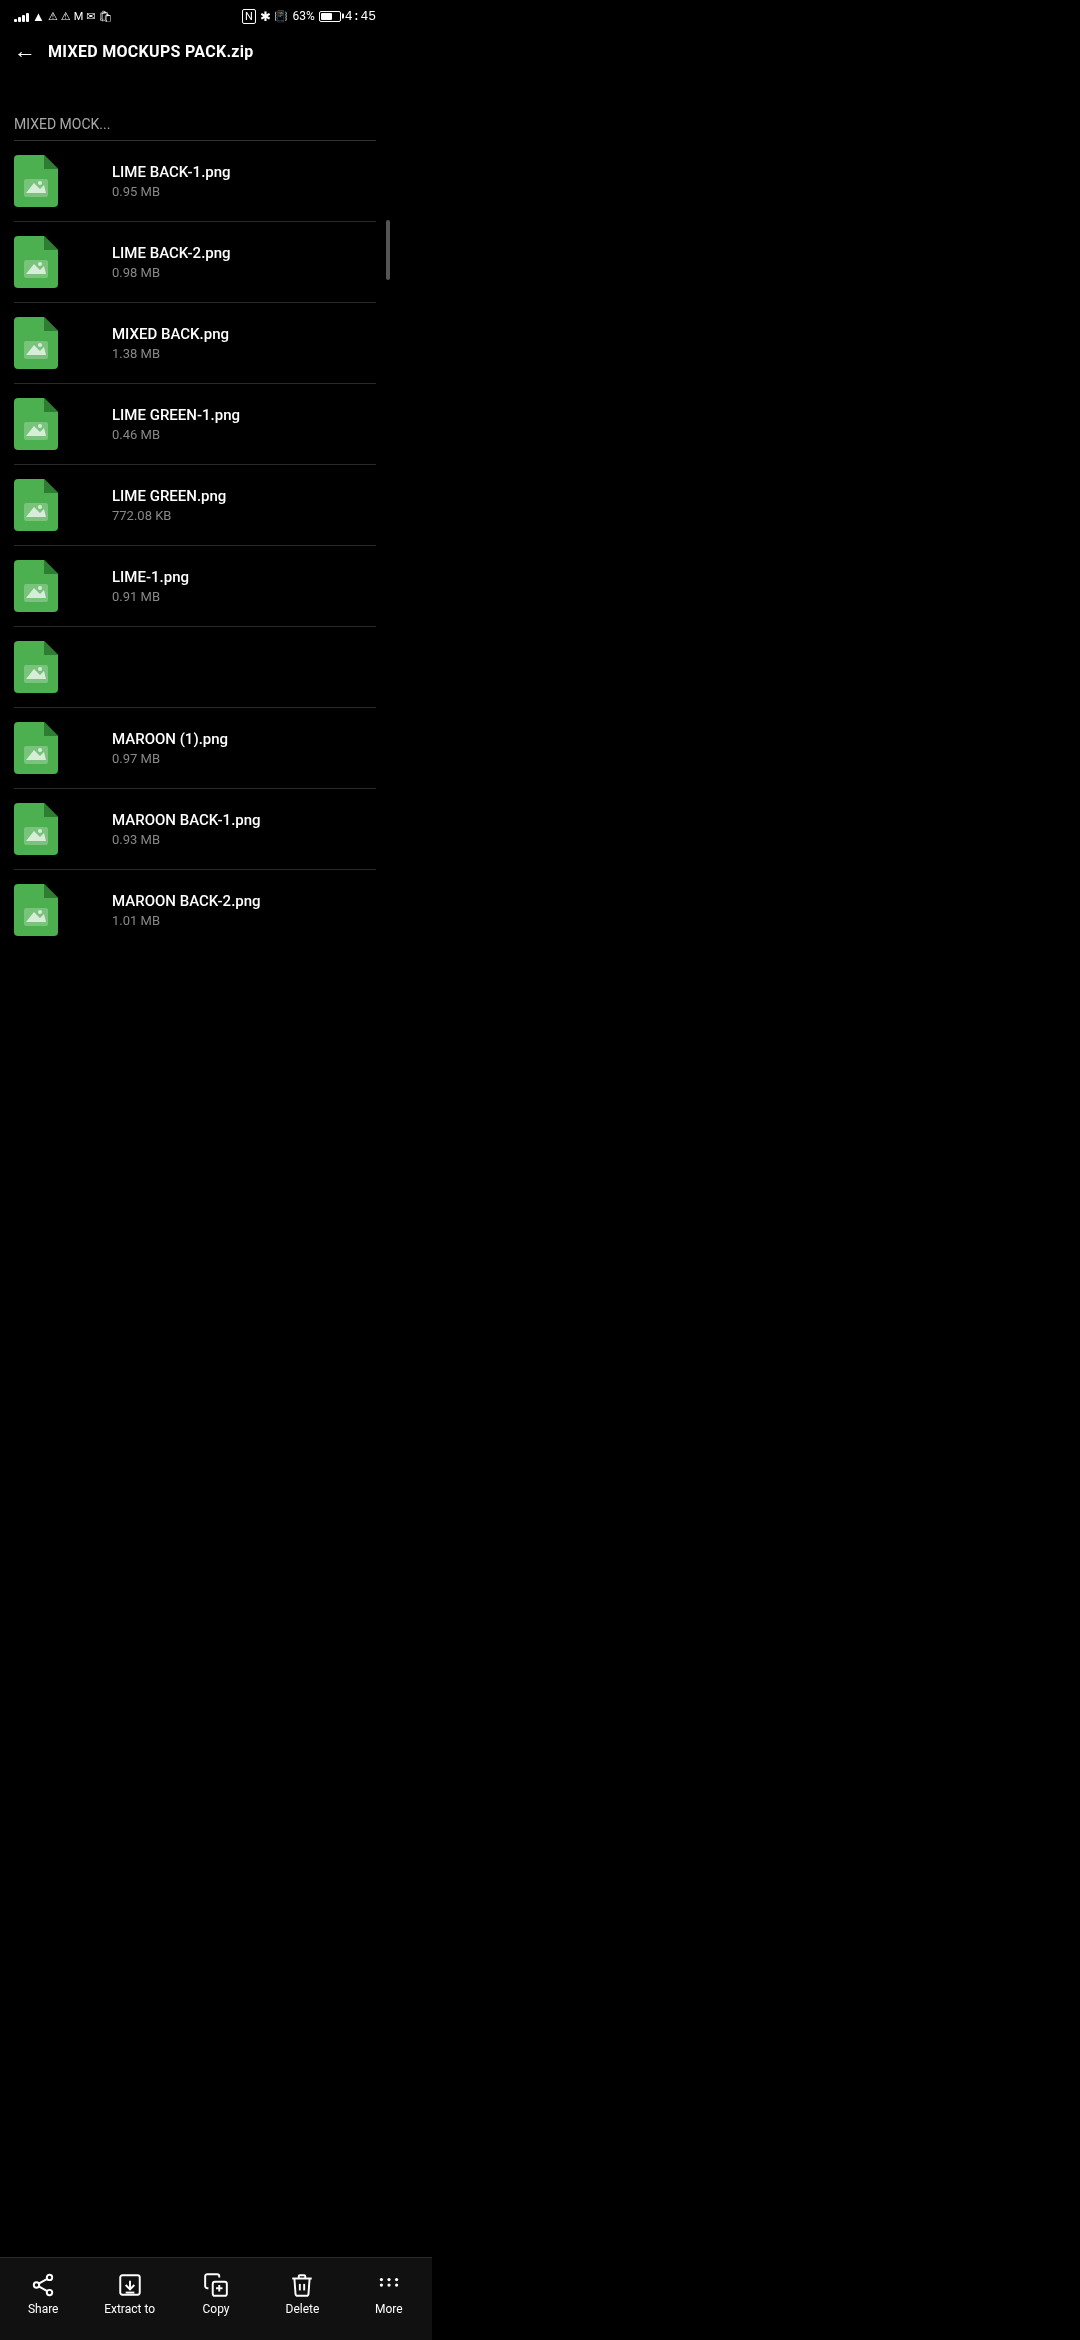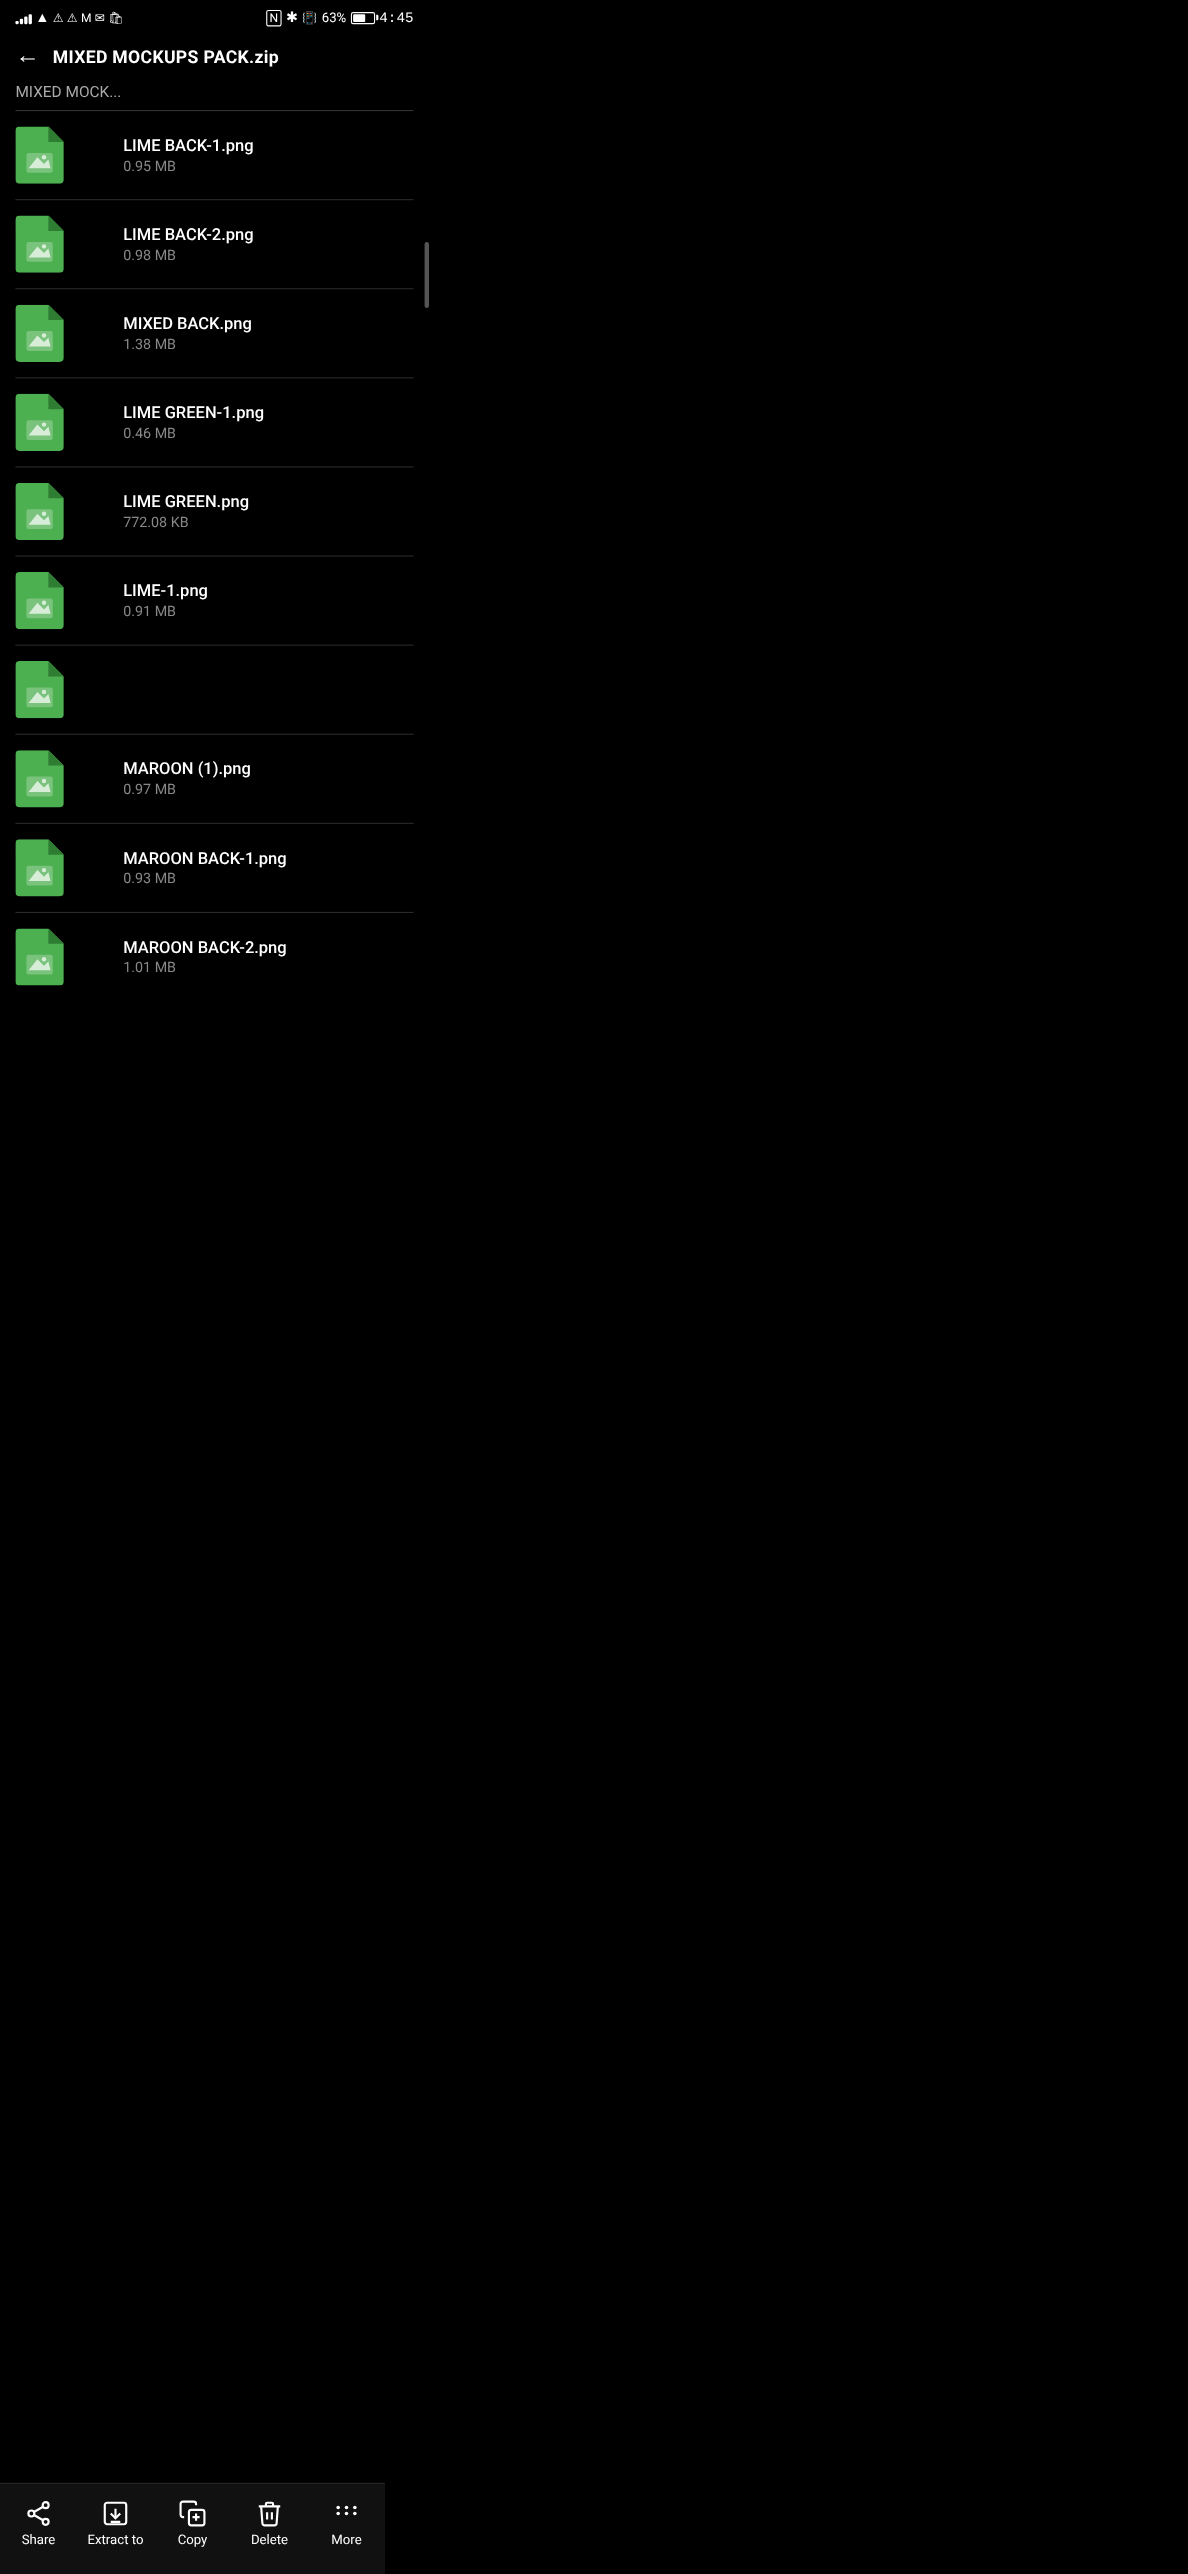--- a/index.html
+++ b/index.html
@@ -103,20 +103,21 @@
       font-weight: 700;
       color: #fff;
       letter-spacing: 0.3px;
     }
 
     
     .breadcrumb {
       padding: 0 14px 8px 14px;
       font-size: 14px;
       color: #aaa;
+      margin-top: 40px;
     }
 
     .divider {
       height: 1px;
       background: #333;
       margin: 0 14px;
     }
 
     
     .file-list {
@@ -176,21 +177,21 @@
       height: 60px;
       background: #555;
       border-radius: 2px;
     }
 
     
     .bottom-nav {
       position: fixed;
       bottom: 0;
       left: 0;
-      width: 350px;
+      width: 432px;
       background: #111;
       border-top: 1px solid #2a2a2a;
       display: flex;
       justify-content: space-around;
       align-items: center;
       padding: 10px 0 20px 0;
     }
 
     .nav-item {
       display: flex;

